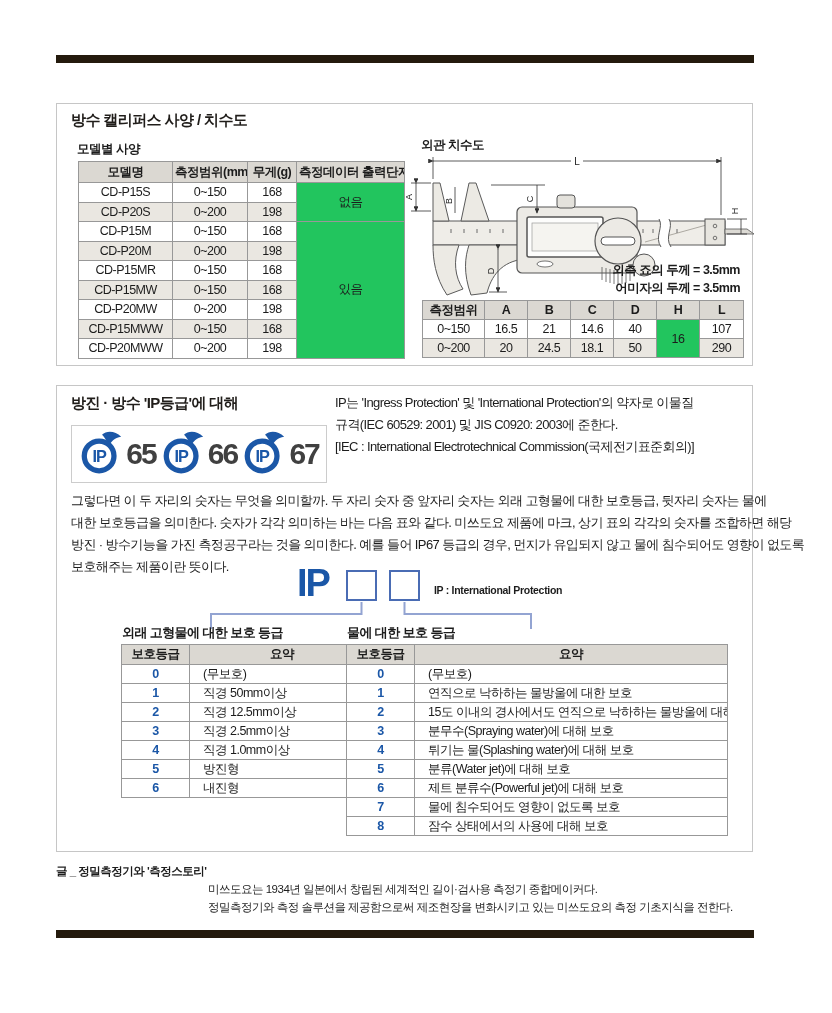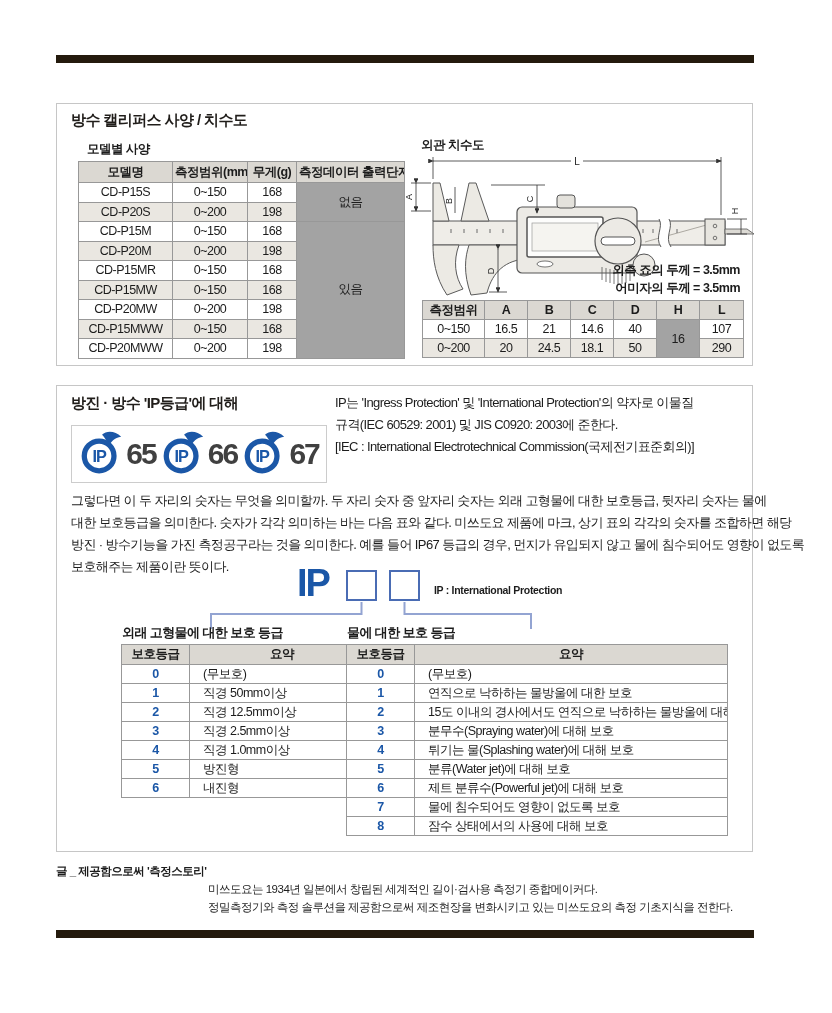--- a/index.html
+++ b/index.html
@@ -29,21 +29,21 @@
   th, td {
     border:1px solid #989898; font-size:12.5px; text-align:center;
     padding:0 2px; letter-spacing:-0.5px; overflow:hidden; white-space:nowrap;
   }
   th { background:#dbd8d2; font-weight:bold; height:21px; }
   td { height:19.5px; }
 
   
   #spec-table { width:326px;padding-left:28px; }
   #spec-table tbody tr:nth-child(even) td { background:#eae7e1; }
-  #spec-table td.merged, #dim-table td.merged { background:#a3a3a3; }
+  #spec-table td.merged, #dim-table td.merged { background:#22c55e; }
 
   
   #dim-table { width:321px; }
   #dim-table th { height:19px; }
   #dim-table td { height:19px; }
   #dim-table tbody tr:nth-child(2) td { background:#eae7e1; }
 
   
   .jaw-note { font-size:12.5px; font-weight:bold; line-height:18px; text-align:right; letter-spacing:-0.5px; }
 
@@ -79,21 +79,21 @@
 
   svg text { font-family:"Liberation Sans", sans-serif; }
 </style>
 </head>
 <body>
 
 <div id="bar-top" class="rule-bar"></div>
 
 <div id="box1" class="panel">
   <div class="abs sec-title" style="left:14px; top:7px;">방수 캘리퍼스 사양 / 치수도</div>
-  <div class="abs sub-title" style="left:30px; top:37px;font-family:Liberation Serif, serif;">모델별 사양</div>
+  <div class="abs sub-title" style="left:20px; top:37px;">모델별 사양</div>
 
   <table id="spec-table" class="abs" style="left:21px; top:57px;">
     <colgroup>
         <col style="width:94px">
         <col style="width:75px">
         <col style="width:49px">
         <col style="width:108px">
       </colgroup>
     <thead>
       <tr>
@@ -431,17 +431,17 @@
           <td class="sum">물에 침수되어도 영향이 없도록 보호</td>
         </tr>
       <tr>
           <td class="num">8</td>
           <td class="sum">잠수 상태에서의 사용에 대해 보호</td>
         </tr>
     </tbody>
   </table>
 </div>
 
-<div class="footer-label">글 _ 제공함으로써 '측정스토리'</div>
+<div class="footer-label">글 _ 정밀측정기와 '측정스토리'</div>
 <div class="footer-line" style="top:864px;margin-top:36px;">정밀측정기와 측정 솔루션을 제공함으로써 제조현장을 변화시키고 있는 미쓰도요의 측정 기초지식을 전한다.</div>
 <div class="footer-line" style="top:882px;">미쓰도요는 1934년 일본에서 창립된 세계적인 길이·검사용 측정기 종합메이커다.</div>
 
 <div id="bar-bottom" class="rule-bar"></div>
 
 </body></html>

